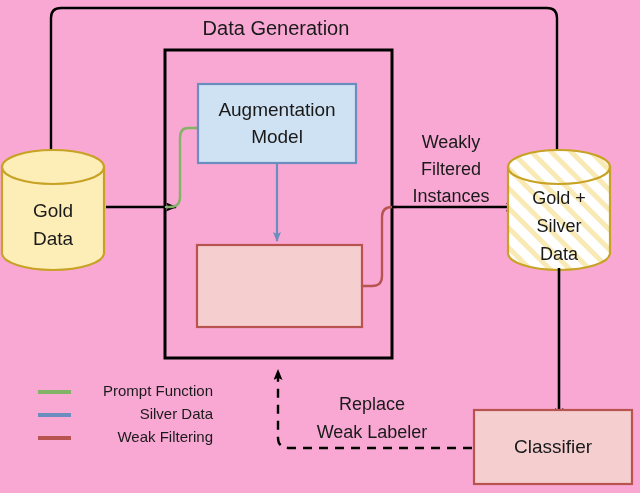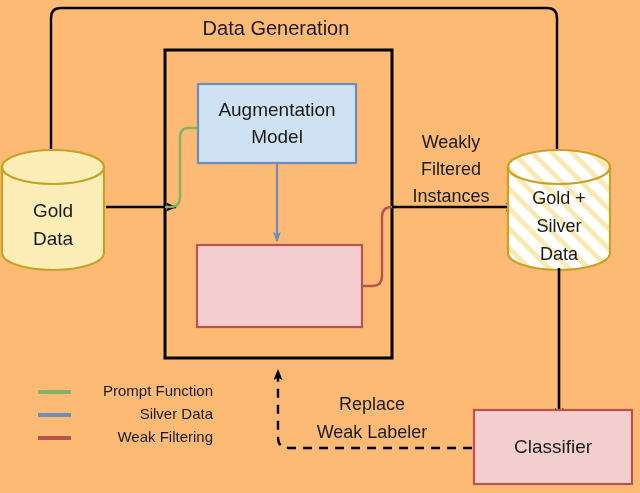--- a/index.html
+++ b/index.html
@@ -7,21 +7,21 @@
     padding: 0;
     background: #ffffff;
   }
   body {
     font-family: "Liberation Sans", sans-serif;
   }
   #canvas {
     position: relative;
     width: 640px;
     height: 493px;
-    background: #fdba74;
+    background: #f9a8d4;
     overflow: hidden;
   }
   #diagram-svg {
     position: absolute;
     left: 0;
     top: 0;
     width: 640px;
     height: 493px;
   }
   .node-text {

